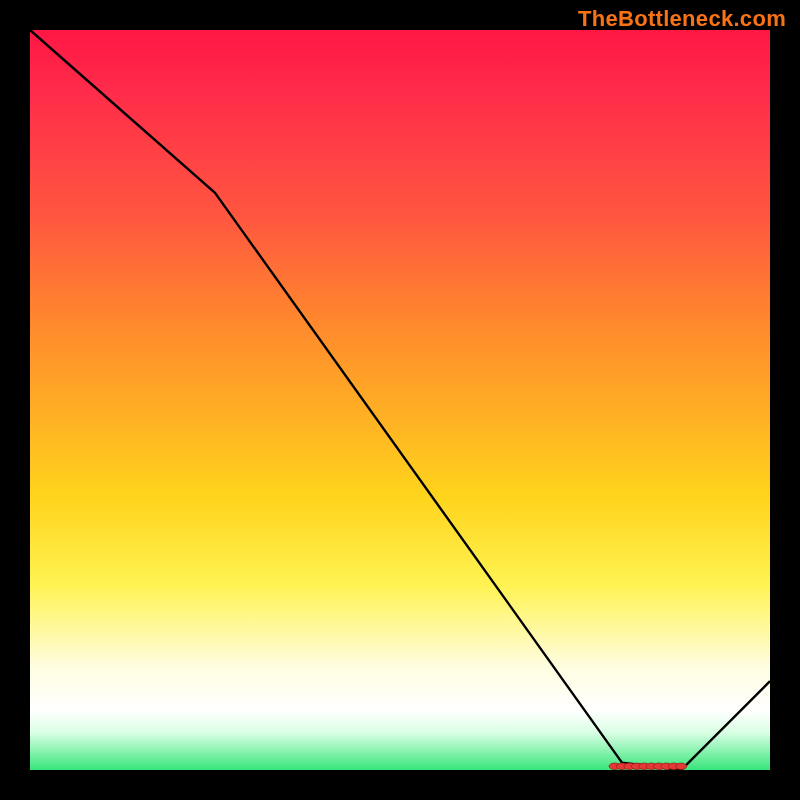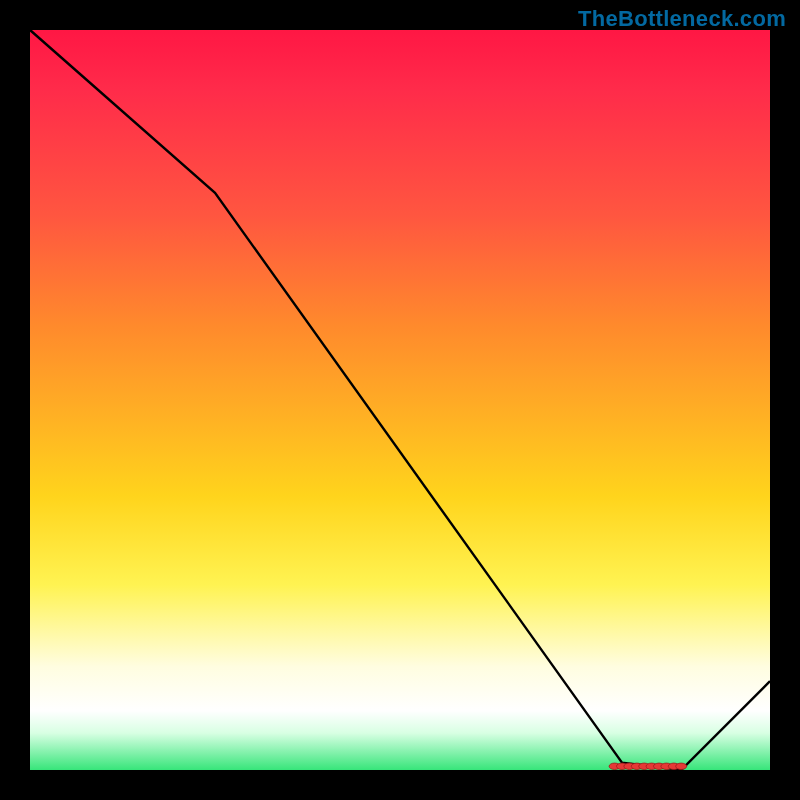--- a/index.html
+++ b/index.html
@@ -14,21 +14,21 @@
   .frame {
     position: relative;
     width: 800px;
     height: 800px;
     background: #000;
   }
   .watermark {
     position: absolute;
     top: 6px;
     right: 14px;
-    color: #0369a1;
+    color: #f97316;
     font-size: 22px;
     font-weight: 600;
     letter-spacing: 0.3px;
   }
   
   .plot {
     position: absolute;
     left: 30px;
     top: 30px;
     width: 740px;

